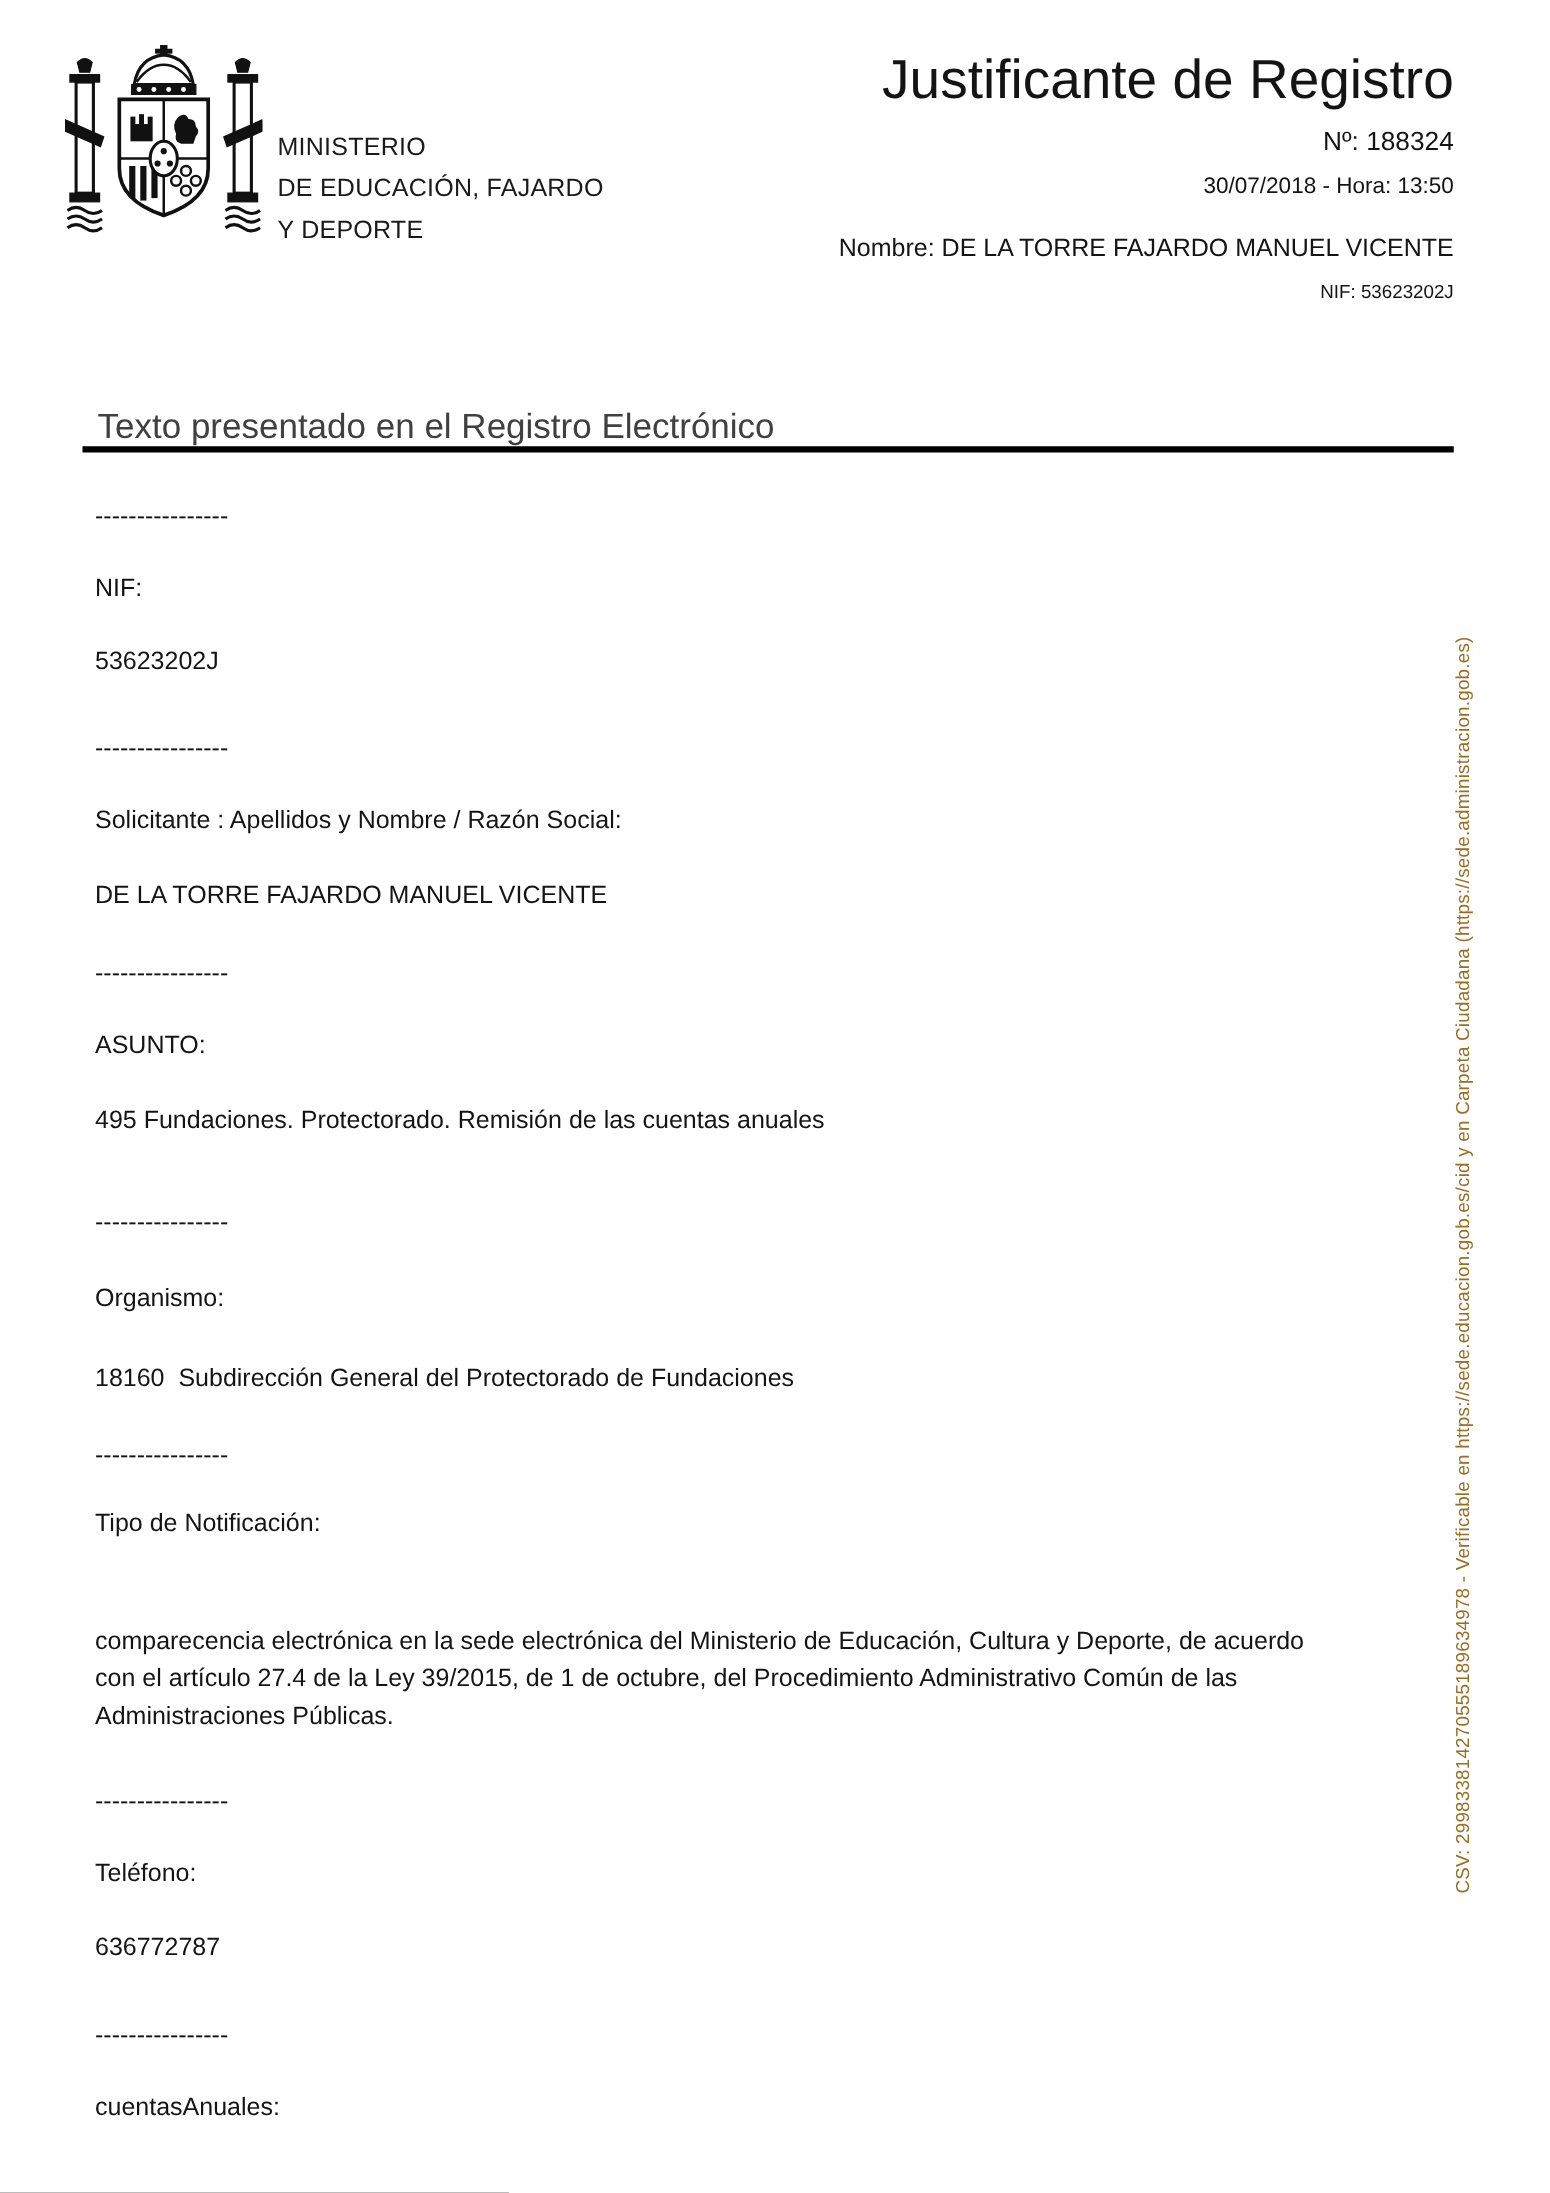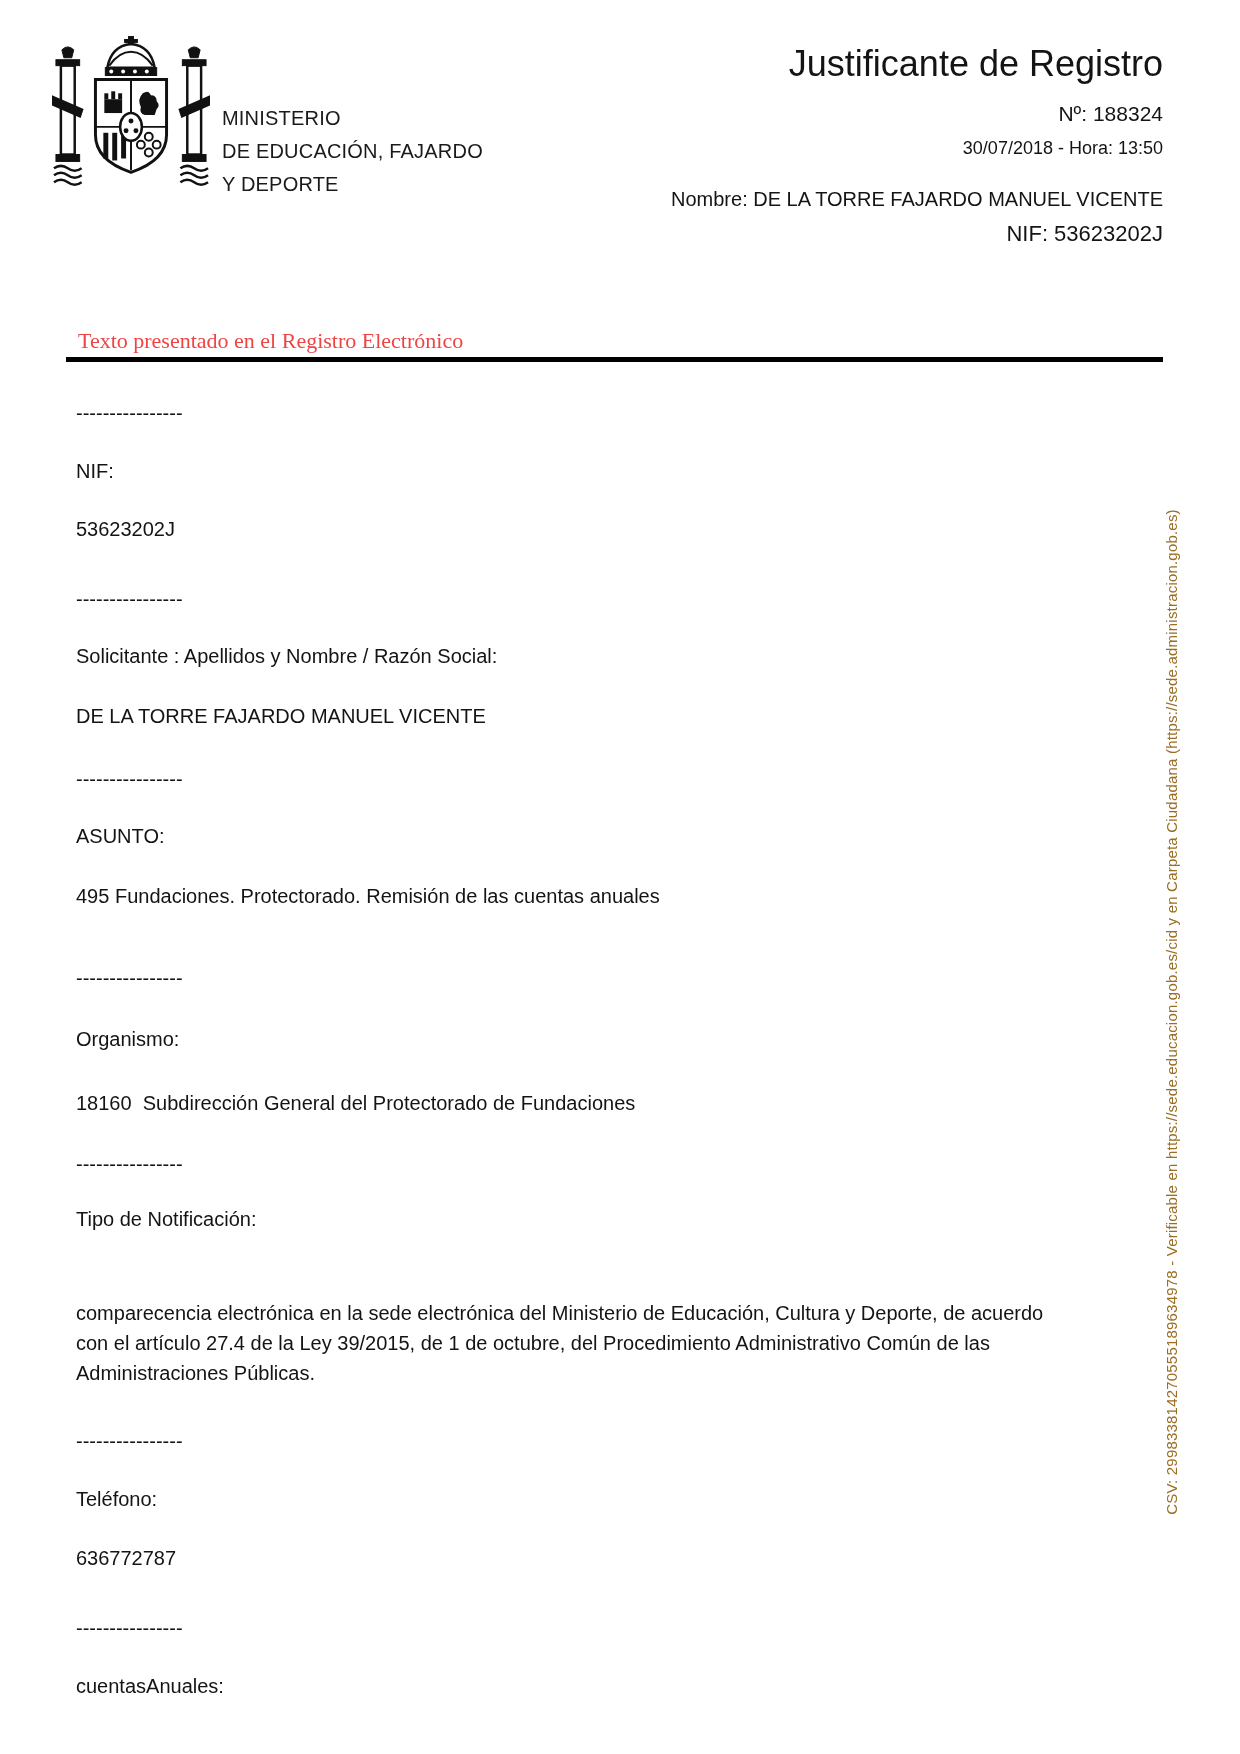--- a/index.html
+++ b/index.html
@@ -12,28 +12,28 @@
     font-family:"Liberation Sans","DejaVu Sans",sans-serif;
     color:#141414;
   }
   .logo{position:absolute;left:52px;top:34px;width:158px;height:166px;}
   .ministry{
     position:absolute;left:222px;top:102px;
     font-size:20px;line-height:33px;letter-spacing:0.2px;
     color:#1a1a1a;font-weight:400;
   }
   .reg-line{position:absolute;right:77px;text-align:right;white-space:pre;color:#141414;}
-  .reg-title{top:40px;font-size:36px;line-height:48px;}
+  .reg-title{top:40px;font-size:44px;line-height:48px;}
   .reg-number{top:100px;font-size:21px;line-height:28px;}
   .reg-datetime{top:134px;font-size:18px;line-height:28px;}
   .reg-name{top:185px;font-size:20px;line-height:28px;}
-  .reg-nif{top:220px;font-size:22px;line-height:28px;}
+  .reg-nif{top:220px;font-size:15px;line-height:28px;}
   .section-title{
     position:absolute;left:78px;top:324px;
-    font-size:22px;line-height:34px;color:#ef4444;font-family:Liberation Serif, serif;
+    font-size:28px;line-height:34px;color:#404040;
   }
   .rule{
     position:absolute;left:66px;top:357px;width:1097px;height:5px;
     background:#000000;
   }
   .bodyline{
     position:absolute;left:76px;height:30px;line-height:30px;
     font-size:20px;white-space:pre;color:#141414;
   }
   .csv-vertical{

